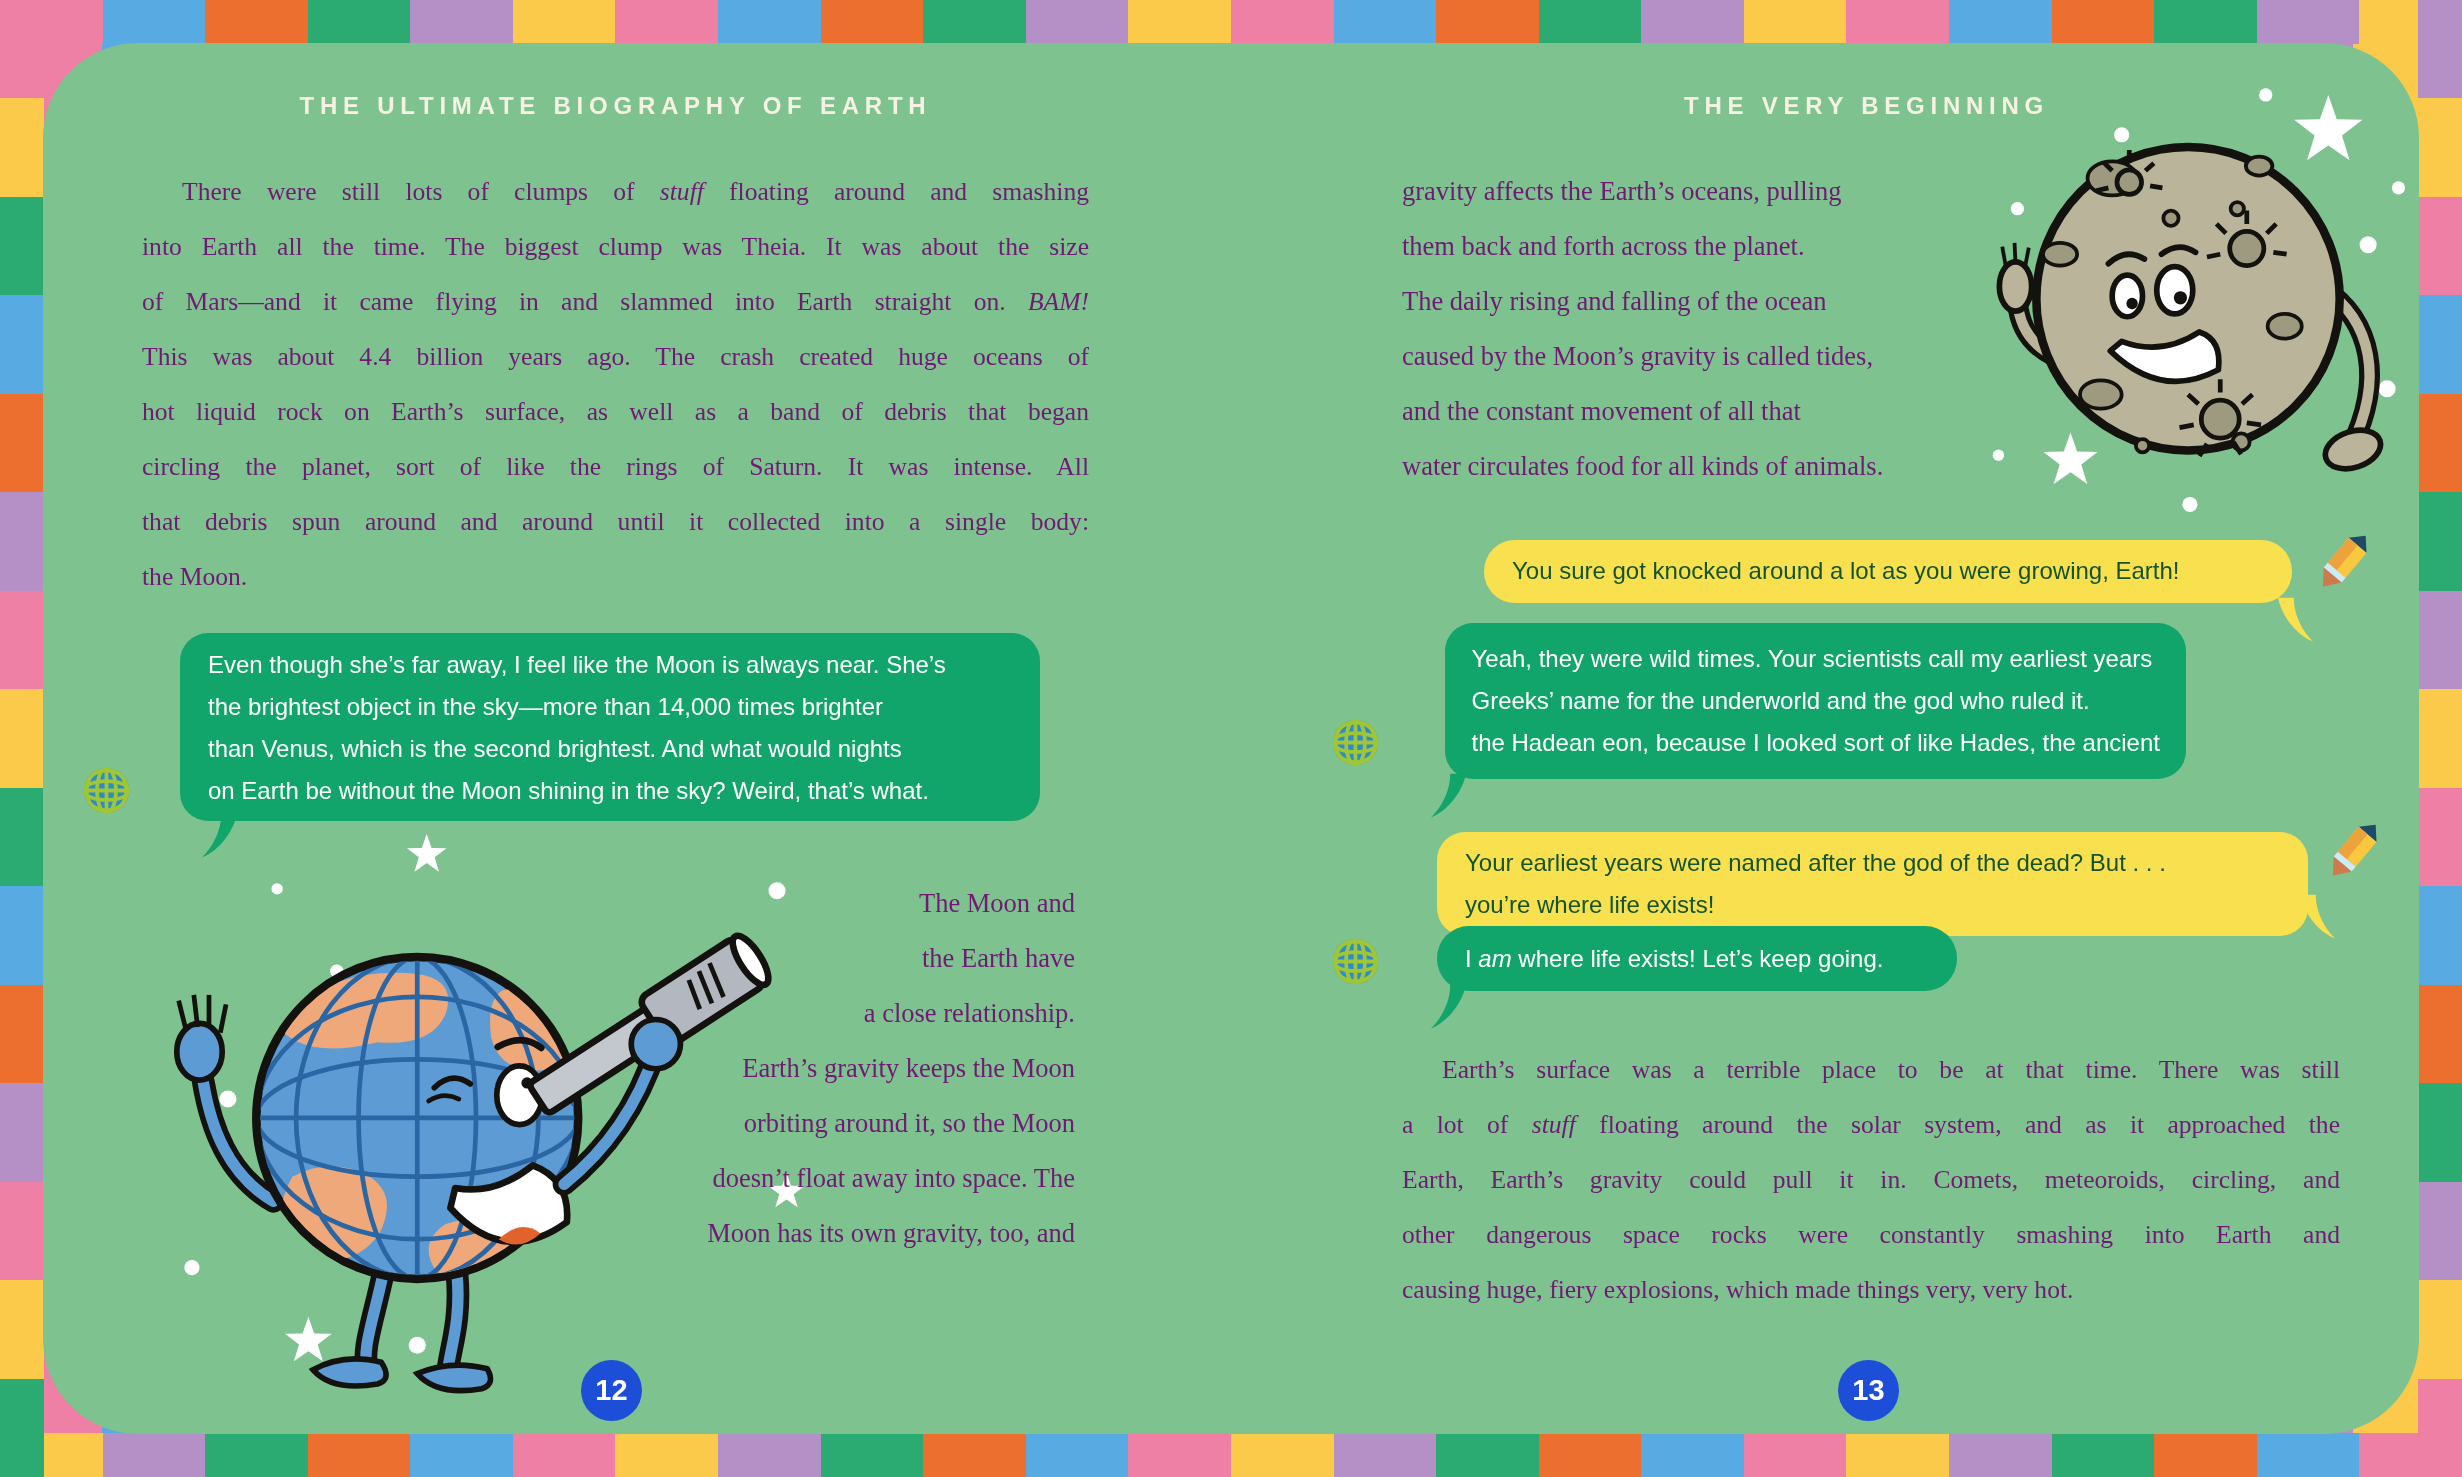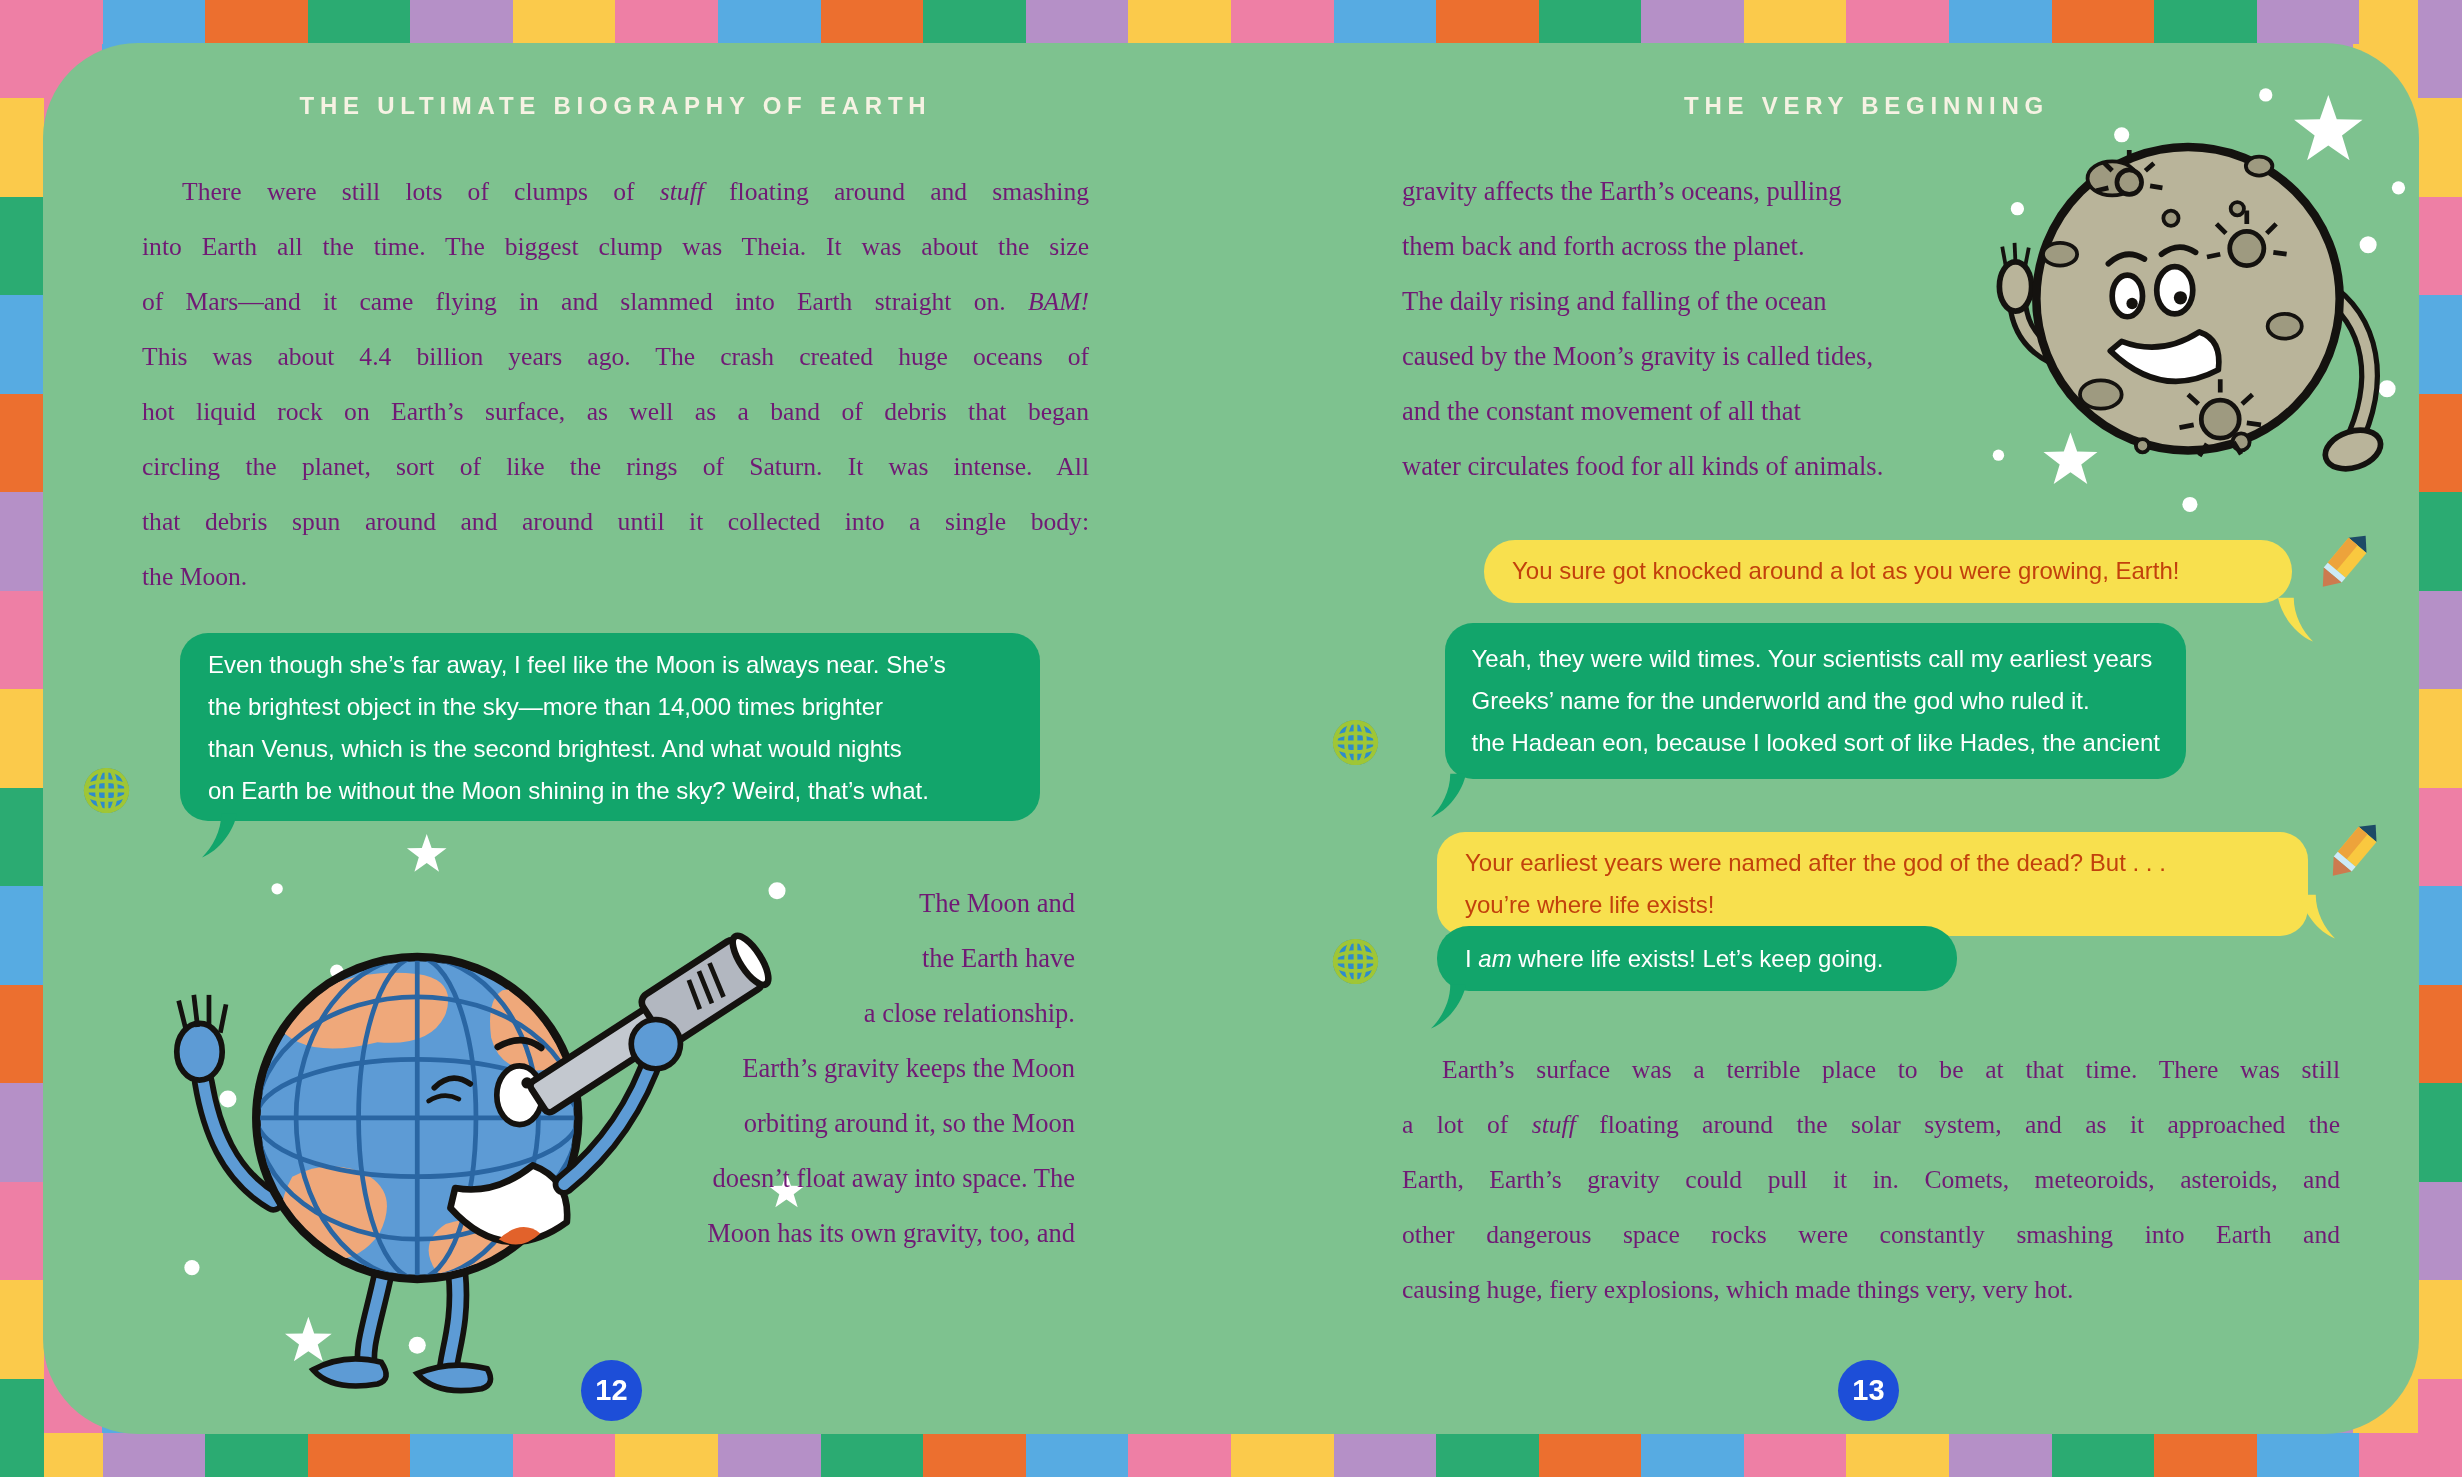--- a/index.html
+++ b/index.html
@@ -31,21 +31,21 @@
   .para .line{height:55px;line-height:55px;font-size:25.6px;}
   .para28 .line{height:55px;line-height:55px;font-size:26.5px;white-space:nowrap;}
   .just .line:not(:last-child){text-align:justify;text-align-last:justify;}
   .para .line:first-child.ind{text-indent:40px;}
   .rightal .line{text-align:right;white-space:nowrap;}
   em{font-style:italic;}
 
   .bubble{box-sizing:border-box;border-radius:28px;}
   .bubble .line{height:42px;line-height:42px;font-size:24px;white-space:nowrap;}
   .bubble.green{background:#12a56b;color:#ffffff;}
-  .bubble.yellow{background:#f8e04e;color:#c2410c;}
+  .bubble.yellow{background:#f8e04e;color:#14532d;}
   .tail{position:absolute;width:49px;height:49px;}
 
   .pagenum{
     width:61px;height:61px;border-radius:50%;background:#1d4ed8;
     color:#fff;font-weight:bold;font-size:29px;display:flex;
     align-items:center;justify-content:center;
   }
   svg{display:block;}
 </style>
 </head>
@@ -418,21 +418,21 @@
       <ellipse cx="26" cy="26" rx="24" ry="10"></ellipse>
         <ellipse cx="26" cy="26" rx="24" ry="21"></ellipse>
       <line x1="26" y1="2" x2="26" y2="50"></line>
         <line x1="2" y1="26" x2="50" y2="26"></line>
     </g>
   </svg>
 
   <div class="abs serif para just" style="left:1359px;top:999px;width:938px;">
       <div class="line ind">Earth’s surface was a terrible place to be at that time. There was still</div>
       <div class="line">a lot of <em>stuff</em> floating around the solar system, and as it approached the</div>
-      <div class="line">Earth, Earth’s gravity could pull it in. Comets, meteoroids, asteroids, and</div>
+      <div class="line">Earth, Earth’s gravity could pull it in. Comets, meteoroids, circling, and</div>
       <div class="line">other dangerous space rocks were constantly smashing into Earth and</div>
       <div class="line">causing huge, fiery explosions, which made things very, very hot.</div>
     </div>
 
   <div class="abs pagenum" style="left:1795px;top:1317px;">
     <span>13</span>
   </div>
 
 </div>
 

